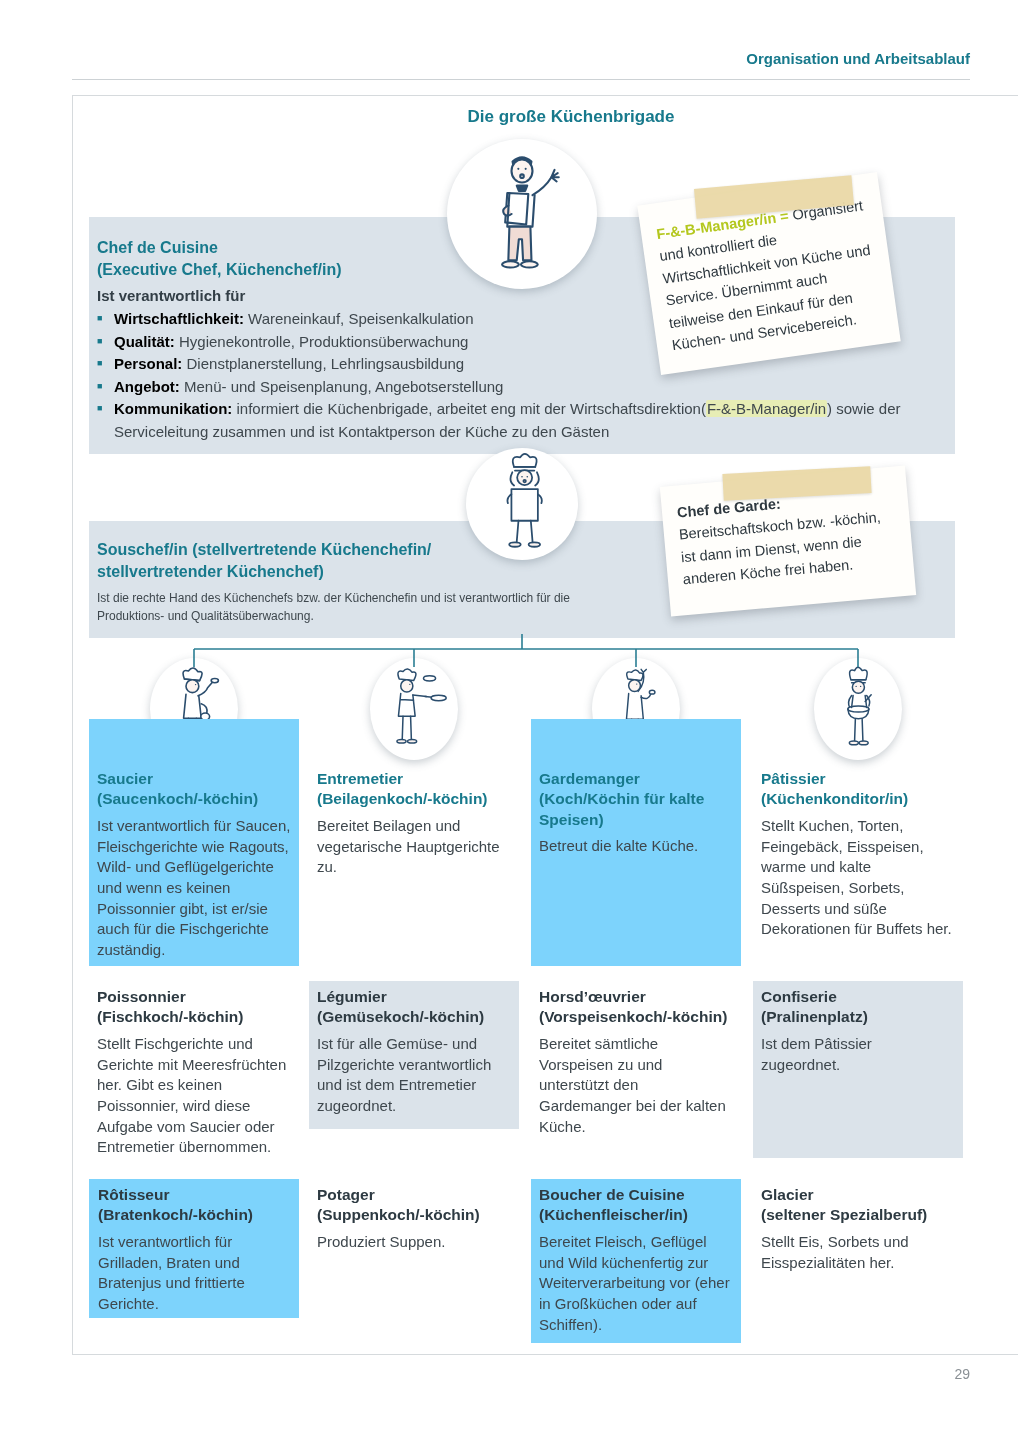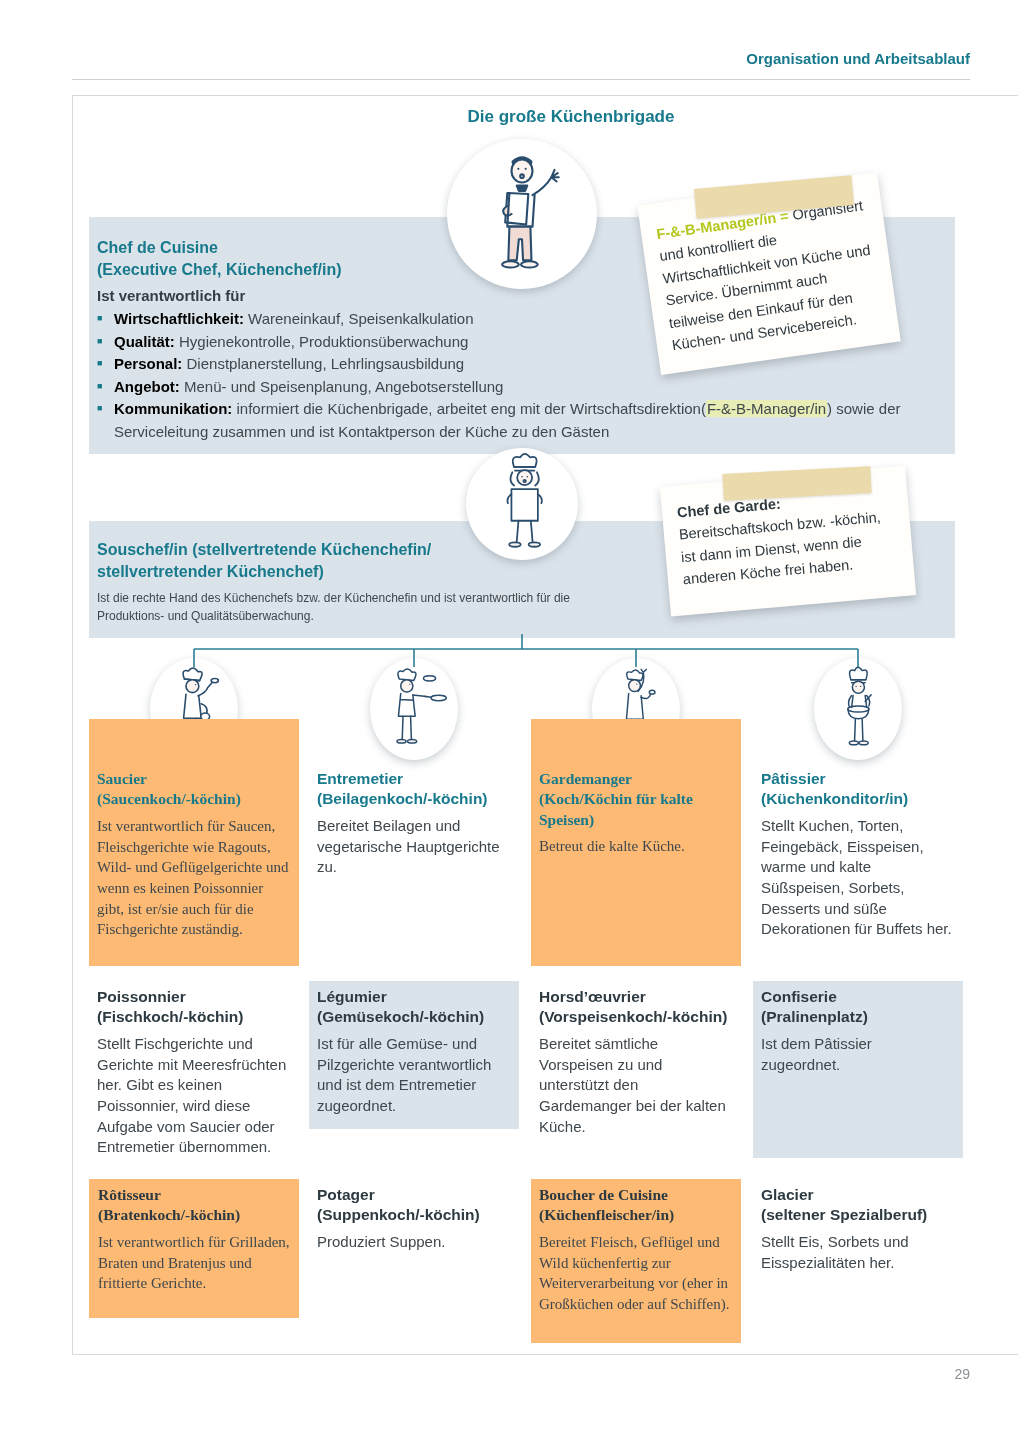--- a/index.html
+++ b/index.html
@@ -44,21 +44,21 @@
   .tape1 { left:622px; top:86px; width:158px; height:30px; transform:rotate(-5deg); }
   .tape2 { left:650px; top:374px; width:148px; height:27px; transform:rotate(-3deg); }
 
   .tree { position:absolute; left:0; top:538px; z-index:1; }
 
   .cell { position:absolute; width:210px; padding:6px 8px 0; font-size:15px; line-height:1.38; }
   .c1 { left:16px; }  .c2 { left:236px; } .c3 { left:458px; } .c4 { left:680px; }
   .row1 { top:623px; padding-top:50px; height:247px; }
   .row2 { top:885px; }
   .row3 { top:1083px; }
-  .bg-cream { background:#fdba74;font-family:Liberation Serif, serif; }
+  .bg-cream { background:#7dd3fc; }
   .bg-gray  { background:#dbe3ea; }
   .cell h4 { font-size:15.5px; line-height:1.32; margin-bottom:6px; }
   .cell h4.teal { color:#17798c; }
   .cell h4.dark { color:#2d3a42; }
   .h-r2c2 { height:148px; } .h-r2c4 { height:177px; }
   .h-r3c1 { height:139px;padding-left:9px; } .h-r3c3 { height:164px; }
 
   .sous-desc { font-size:12px; line-height:1.45; max-width:478px; margin-top:8px; color:#3e474d; }
 
   .page-num { position:absolute; top:1366px; right:48px; font-size:14px; color:#8a9095; }

